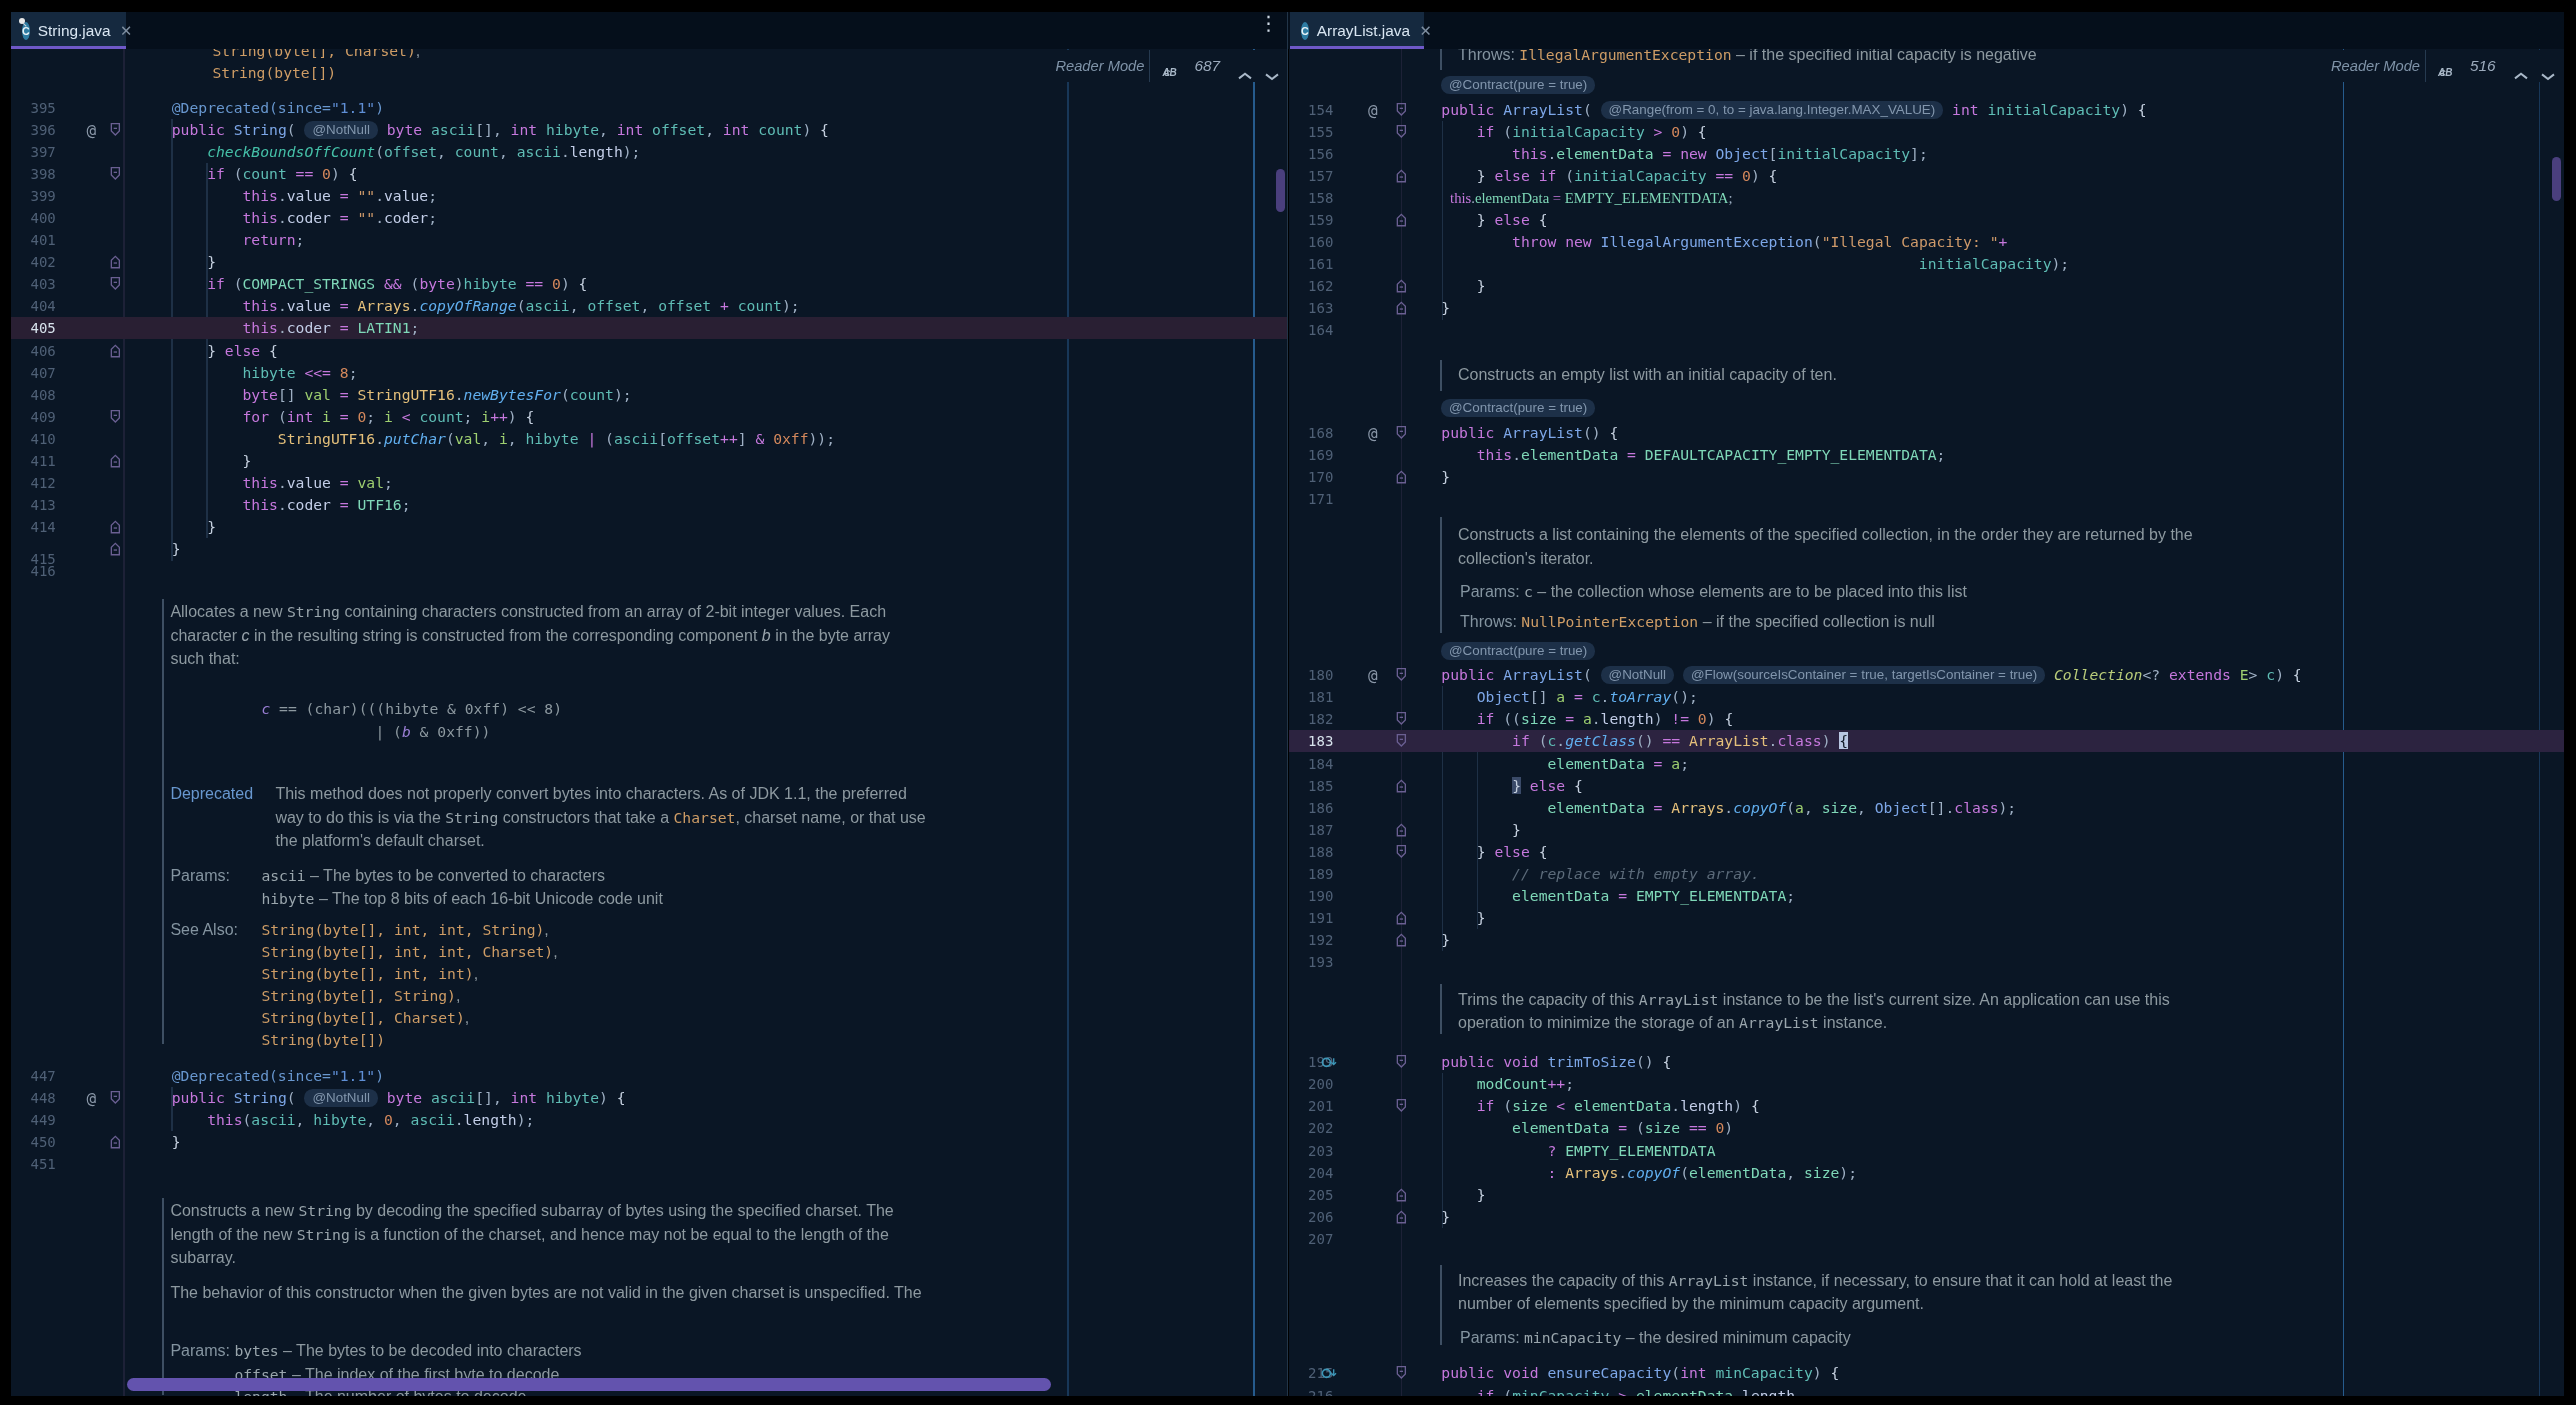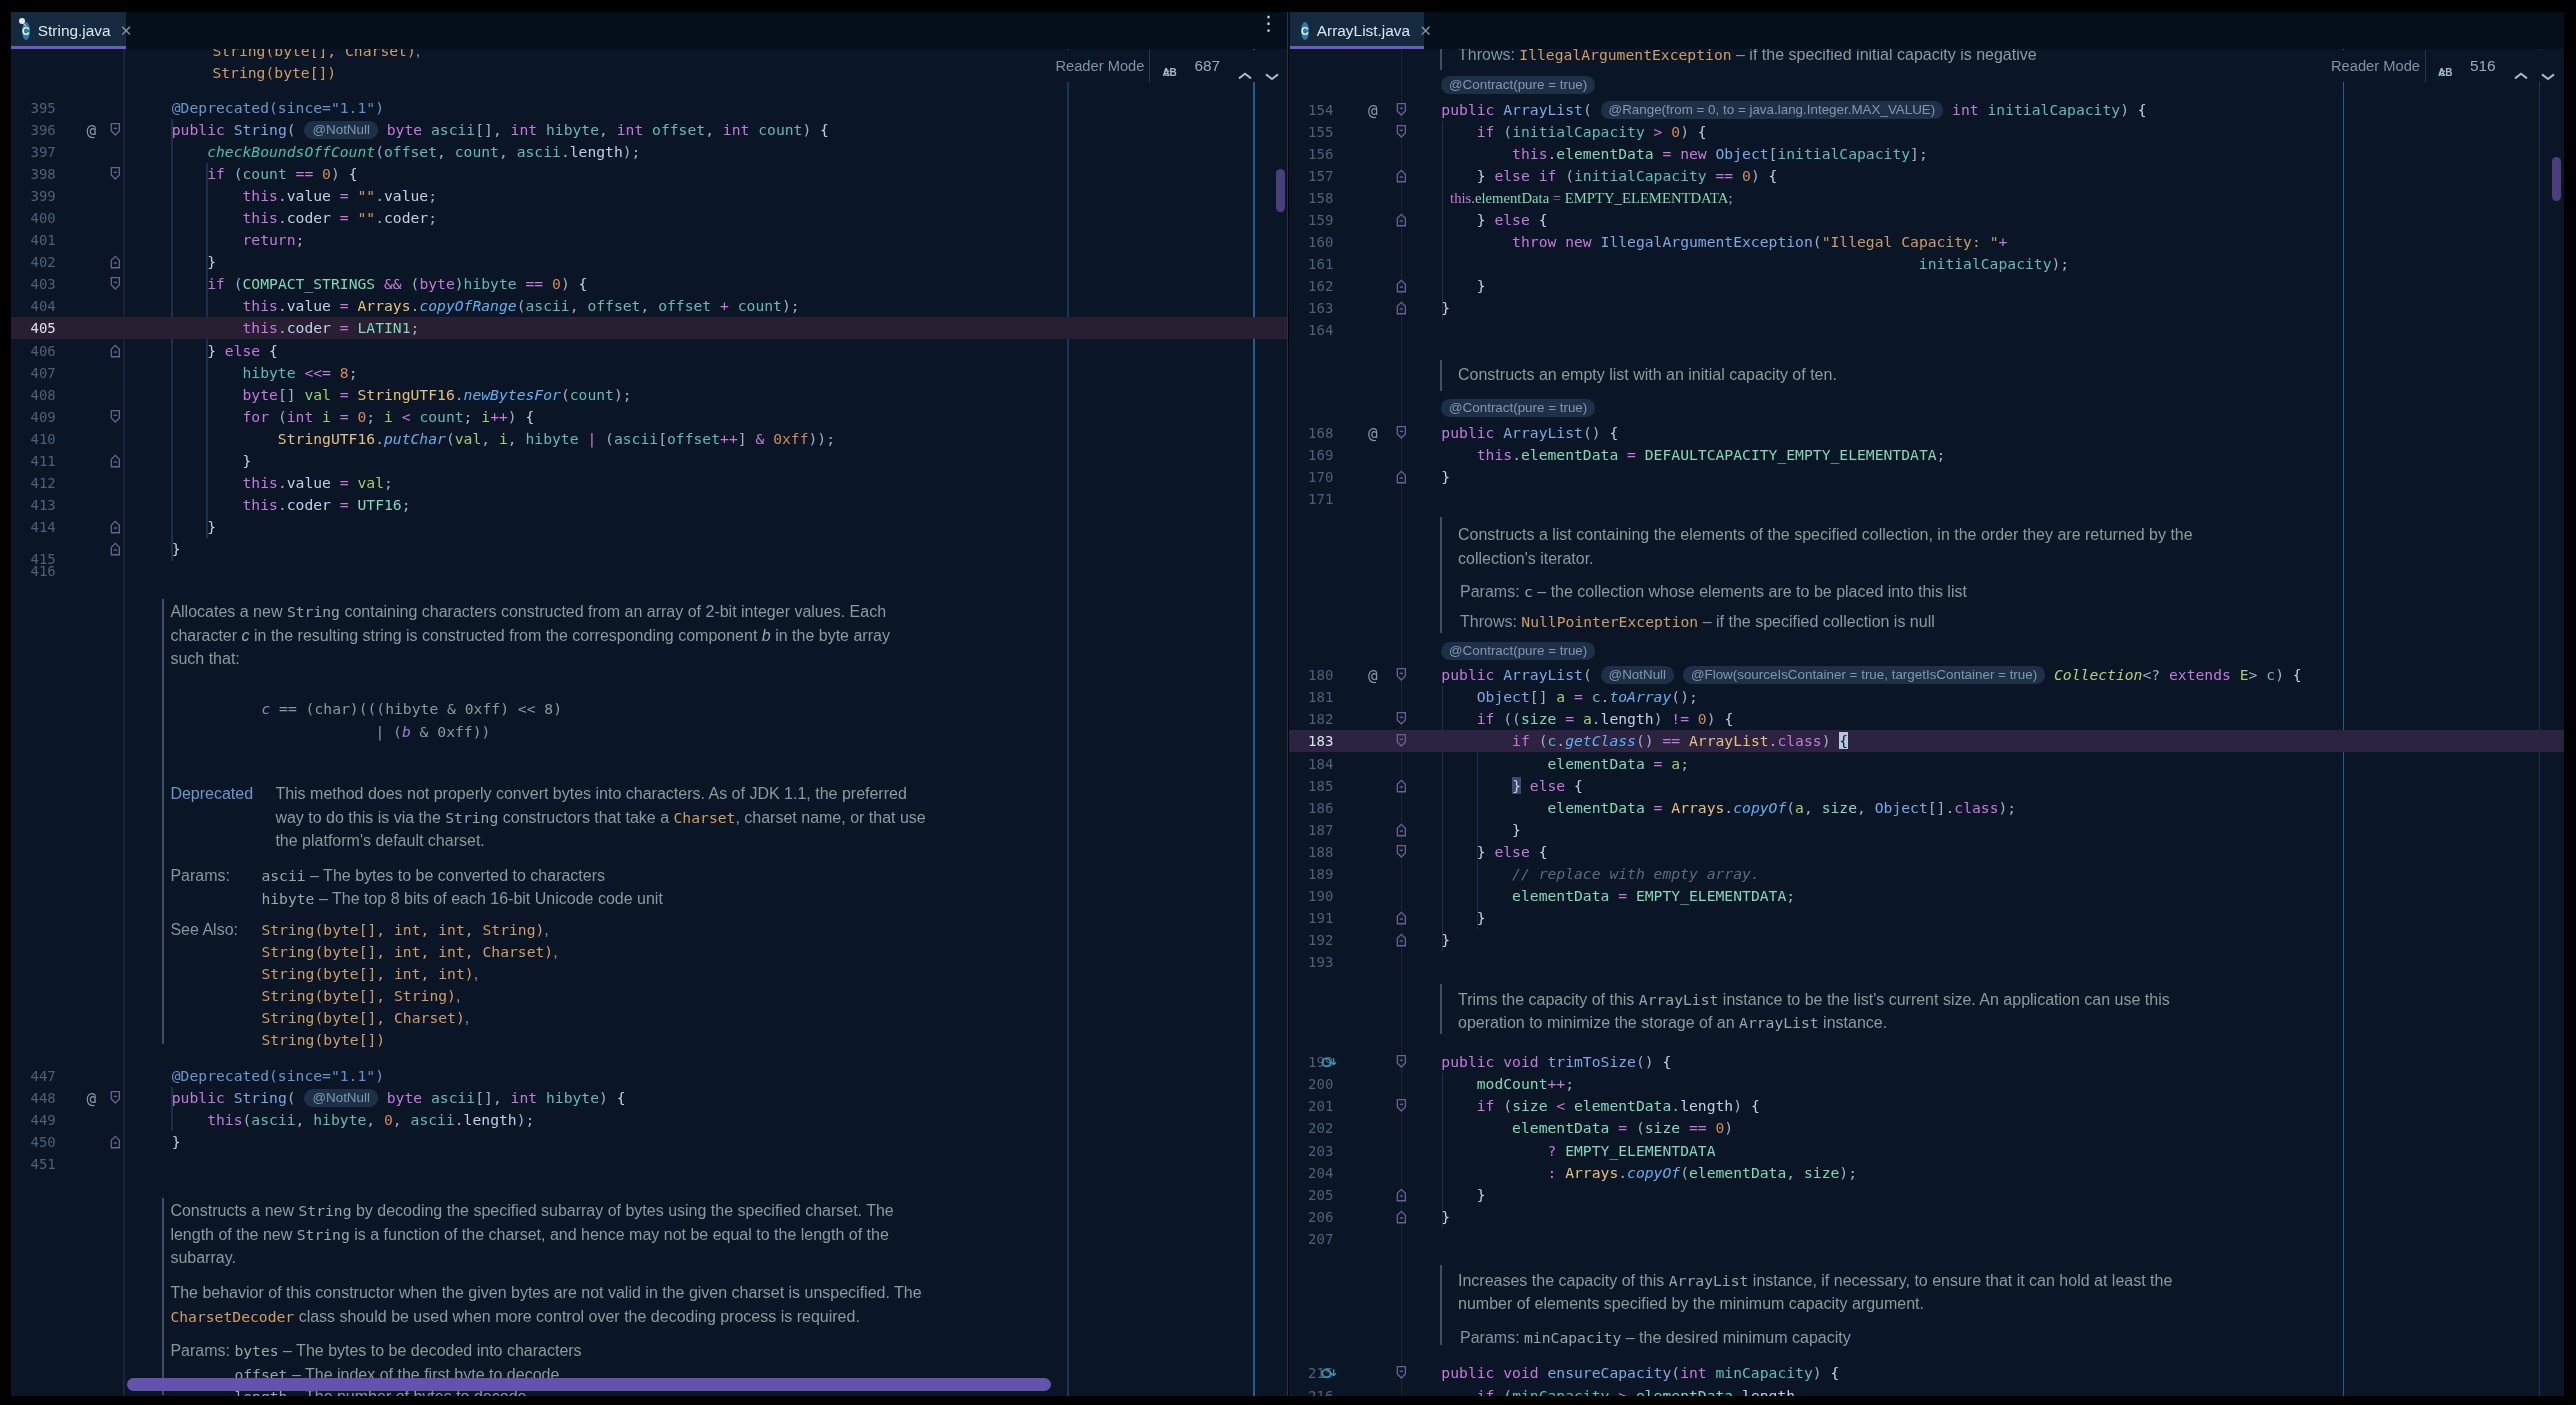--- a/index.html
+++ b/index.html
@@ -52,21 +52,21 @@
   .tk-di{color:#9aa5ad;font-style:italic}
   .tk-dm{font-family:"DejaVu Sans Mono",monospace;font-size:14.7px;color:#9aa6ad}
   .tk-dl{font-family:"DejaVu Sans Mono",monospace;font-size:14.7px;color:#cf9d66}
   .tk-dmc{font-family:"DejaVu Sans Mono",monospace;font-size:14.7px;color:#8d99a0}
   .tk-dc{font-family:"DejaVu Sans Mono",monospace;font-size:14.7px;color:#9a7fd4;font-style:italic}
   .tk-dlab{color:#8494a0}
   .doclabel{position:absolute;height:22px;line-height:22px;font-size:16px;}
   .lab-g{color:#8494a0}.lab-b{color:#6897cf}
   .docbar{position:absolute;width:2px;background:#3e4f63;}
   
-  .hdr{position:absolute;top:1.3px;height:32px;width:248px;background:#0a1625;}
+  .hdr{position:absolute;top:1.3px;height:32px;width:248px;background:#0a1625;font-style:italic;}
   .hdr span{position:absolute;top:0;height:32px;line-height:32px;}
   .hdr-label{color:#7f93a8;font-size:14.7px;}
   .hdr-sep{border-left:1.3px solid #263a50;height:24px;top:4px;}
   .hdr-count{color:#9cabbd;font-size:15.4px;}
   .abc{color:#a9b8c8;font-weight:bold;line-height:1;display:inline-block;}
   .abc .l1{font-size:10px;display:block;}
   .abc .l2{font-size:8.7px;display:block;margin-left:1.3px;}
   .chev svg{vertical-align:middle;}
   
   .vthumb{position:absolute;width:8.7px;border-radius:4.7px;background:#4a3f7d;}
@@ -267,21 +267,20 @@
         </svg>
       </div>
       <div class="row code" style="top: 1082px; left: 125px;"><span class="tk-brc">    }</span></div>
       <div class="lnum" style="left: 9.4px; width: 35px; top: 1104px;">451</div>
       <div class="row code" style="top: 1104px; left: 125px;"></div>
       <div class="docbar" style="left: 151px; top: 1149px; height: 197px;"></div>
       <div class="row doc" style="top: 1175px; left: 159px;"><span class="tk-d">length of the new </span><span class="tk-dm">String</span><span class="tk-d"> is a function of the charset, and hence may not be equal to the length of the</span></div>
       <div class="row doc" style="top: 1151px; left: 159px;"><span class="tk-d">Constructs a new </span><span class="tk-dm">String</span><span class="tk-d"> by decoding the specified subarray of bytes using the specified charset. The</span></div>
       <div class="row doc" style="top: 1198px; left: 159px;"><span class="tk-d">subarray.</span></div>
       <div class="row doc" style="top: 1233px; left: 159px;"><span class="tk-d">The behavior of this constructor when the given bytes are not valid in the given charset is unspecified. The</span></div>
-      <div class="row doc" style="top: 1257px; left: 159px;"><span class="tk-dl">CharsetDecoder</span><span class="tk-d"> class should be used when more control over the decoding process is required.</span></div>
       <div class="doclabel lab-g" style="left: 159px; top: 1291px;">Params:</div>
       <div class="row doc" style="top: 1291px; left: 223px;"><span class="tk-dm">bytes</span><span class="tk-d"> – The bytes to be decoded into characters</span></div>
       <div class="row doc" style="top: 1315px; left: 223px;"><span class="tk-dm">offset</span><span class="tk-d"> – The index of the first byte to decode</span></div>
       <div class="row doc" style="top: 1337px; left: 223px;"><span class="tk-dm">length</span><span class="tk-d"> – The number of bytes to decode</span></div>
       <div class="vthumb" style="left: 1265px; top: 120px; height: 43px;"></div>
       <div class="hthumb" style="left: 116px; top: 1329px; width: 924px;"></div>
     </div>
 
   <div class="editor" id="ed-right">
     <div class="gutline" style="left:112px;"></div>

